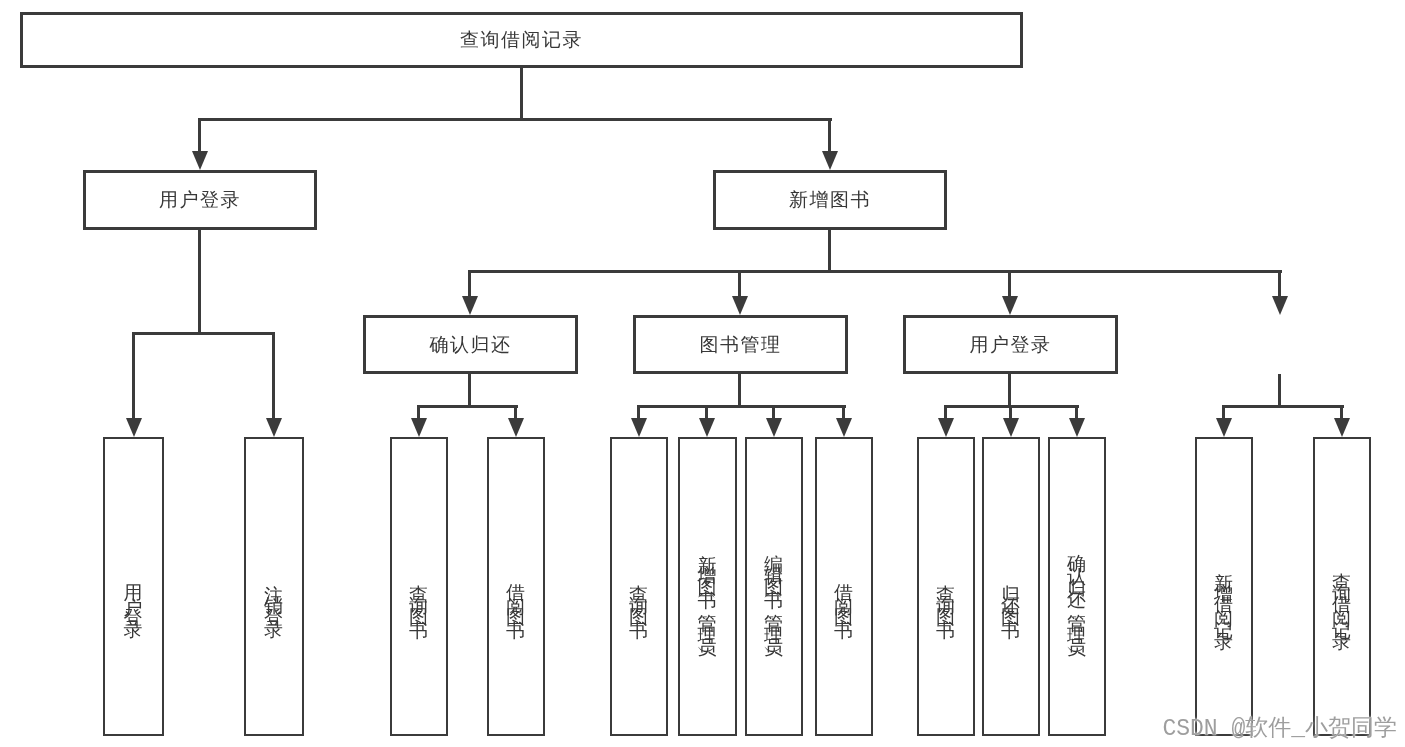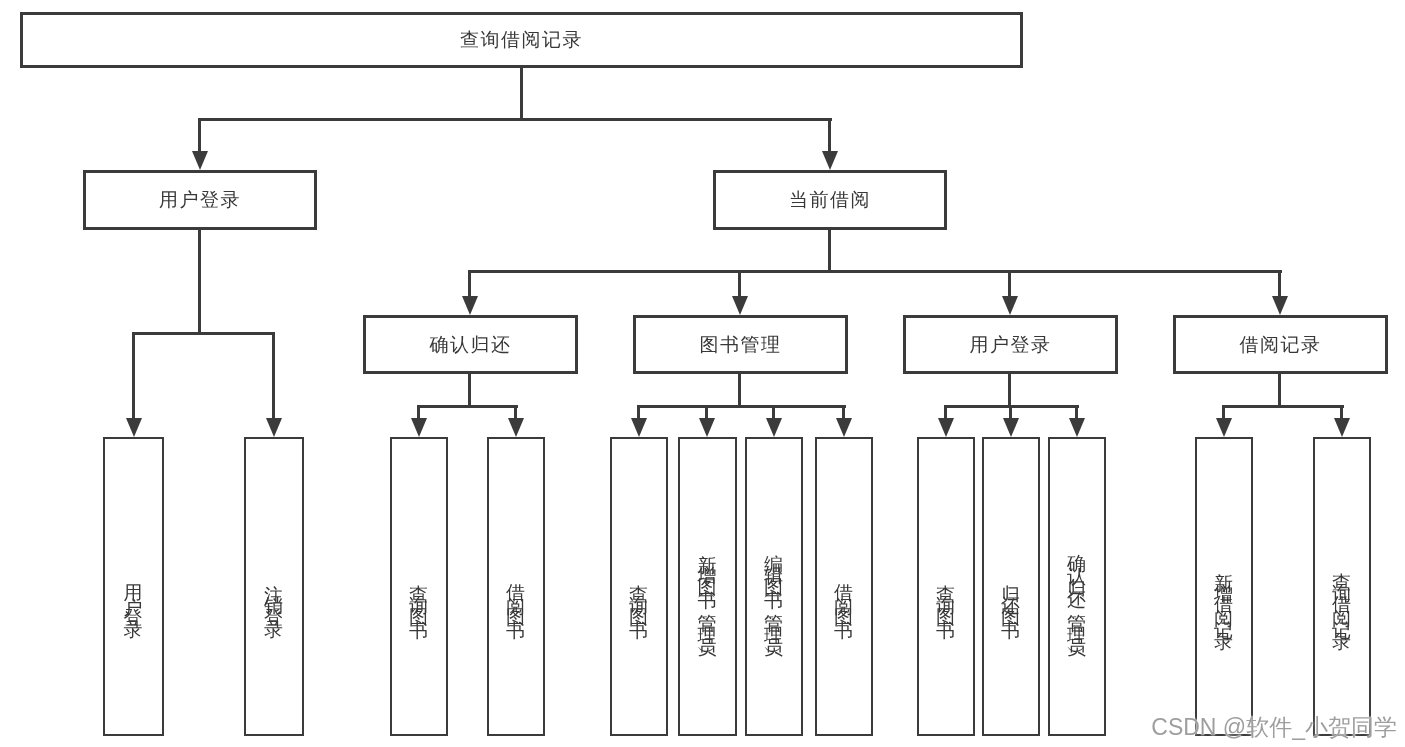--- a/index.html
+++ b/index.html
@@ -20,21 +20,21 @@
             letter-spacing:12px; margin-bottom:-12px; line-height:1; }
 
   .vl { position:absolute; width:3px; background:var(--line); }
   .hl { position:absolute; height:3px; background:var(--line); }
   .ah { position:absolute; width:0; height:0;
         border-left:8px solid transparent; border-right:8px solid transparent;
         border-top:19px solid var(--line); }
 
   .watermark { position:absolute; right:8px; top:712px; font-size:23px;
                color:var(--wm); z-index:5; white-space:nowrap;
-               text-shadow:0 0 3px #fff, 0 0 1px #fff; }
+               text-shadow:0 0 3px #fff, 0 0 1px #fff;font-family:Liberation Mono, monospace; }
 </style>
 </head>
 <body>
 
 <div class="canvas">
 
   <div class="box rootbox">
     <span class="hlabel">查询借阅记录</span>
   </div>
 
@@ -42,21 +42,21 @@
   <div class="hl" style="left:198px; top:118px; width:634px"></div>
   <div class="vl" style="left:198px; top:118px; height:36px"></div>
   <div class="ah" style="left:192px; top:151px"></div>
   <div class="vl" style="left:828px; top:118px; height:36px"></div>
   <div class="ah" style="left:822px; top:151px"></div>
 
   <div class="box l1" style="left:83px">
     <span class="hlabel">用户登录</span>
   </div>
   <div class="box l1" style="left:713px">
-    <span class="hlabel">当前借阅</span>
+    <span class="hlabel">新增图书</span>
   </div>
 
   <div class="vl" style="left:198px; top:230px; height:104px"></div>
   <div class="hl" style="left:132px; top:332px; width:143px"></div>
   <div class="vl" style="left:132px; top:332px; height:88px"></div>
   <div class="ah" style="left:126px; top:418px"></div>
   <div class="vl" style="left:272px; top:332px; height:88px"></div>
   <div class="ah" style="left:266px; top:418px"></div>
 
   <div class="vl" style="left:828px; top:230px; height:43px"></div>
@@ -71,23 +71,20 @@
   <div class="ah" style="left:1272px; top:296px"></div>
 
   <div class="box l2" style="left:363px">
     <span class="hlabel">确认归还</span>
   </div>
   <div class="box l2" style="left:633px">
     <span class="hlabel">图书管理</span>
   </div>
   <div class="box l2" style="left:903px">
     <span class="hlabel">用户登录</span>
-  </div>
-  <div class="box l2" style="left:1173px">
-    <span class="hlabel">借阅记录</span>
   </div>
 
   <div class="vl" style="left:468px; top:374px; height:34px"></div>
   <div class="hl" style="left:417px; top:405px; width:101px"></div>
   <div class="vl" style="left:417px; top:405px; height:15px"></div>
   <div class="ah" style="left:411px; top:418px"></div>
   <div class="vl" style="left:514px; top:405px; height:15px"></div>
   <div class="ah" style="left:508px; top:418px"></div>
 
   <div class="vl" style="left:738px; top:374px; height:34px"></div>

